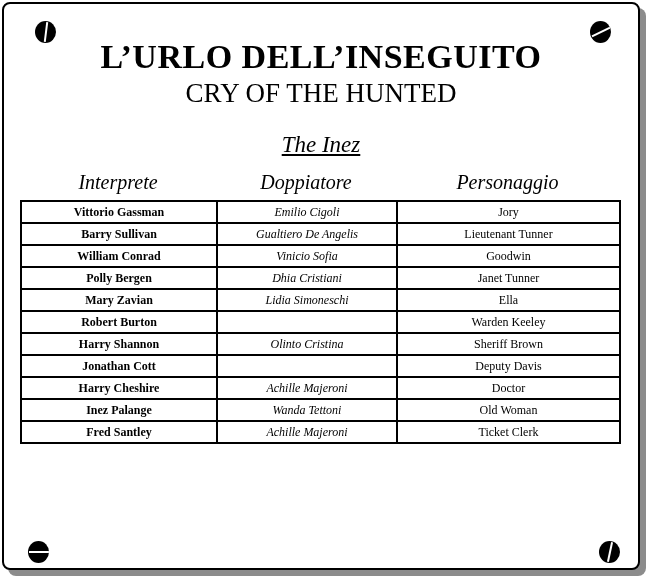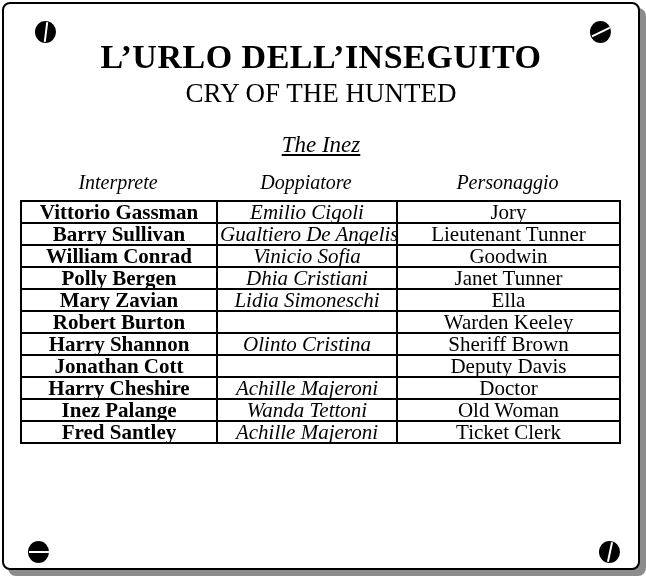--- a/index.html
+++ b/index.html
@@ -108,21 +108,21 @@
     border-collapse: collapse;
     table-layout: fixed;
     width: 599px;
   }
   table.cast td {
     border: 2px solid #000000;
     height: 20px;
     padding: 0 2px;
     text-align: center;
     vertical-align: middle;
-    font-size: 21px;
+    font-size: 12px;
     line-height: 20px;
     overflow: hidden;
     white-space: nowrap;
   }
   table.cast col.c1 { width: 196px; }
   table.cast col.c2 { width: 180px; }
   table.cast col.c3 { width: 223px; }
   table.cast td.interprete { font-weight: bold; }
   table.cast td.doppiatore { font-style: italic; }
 </style>

